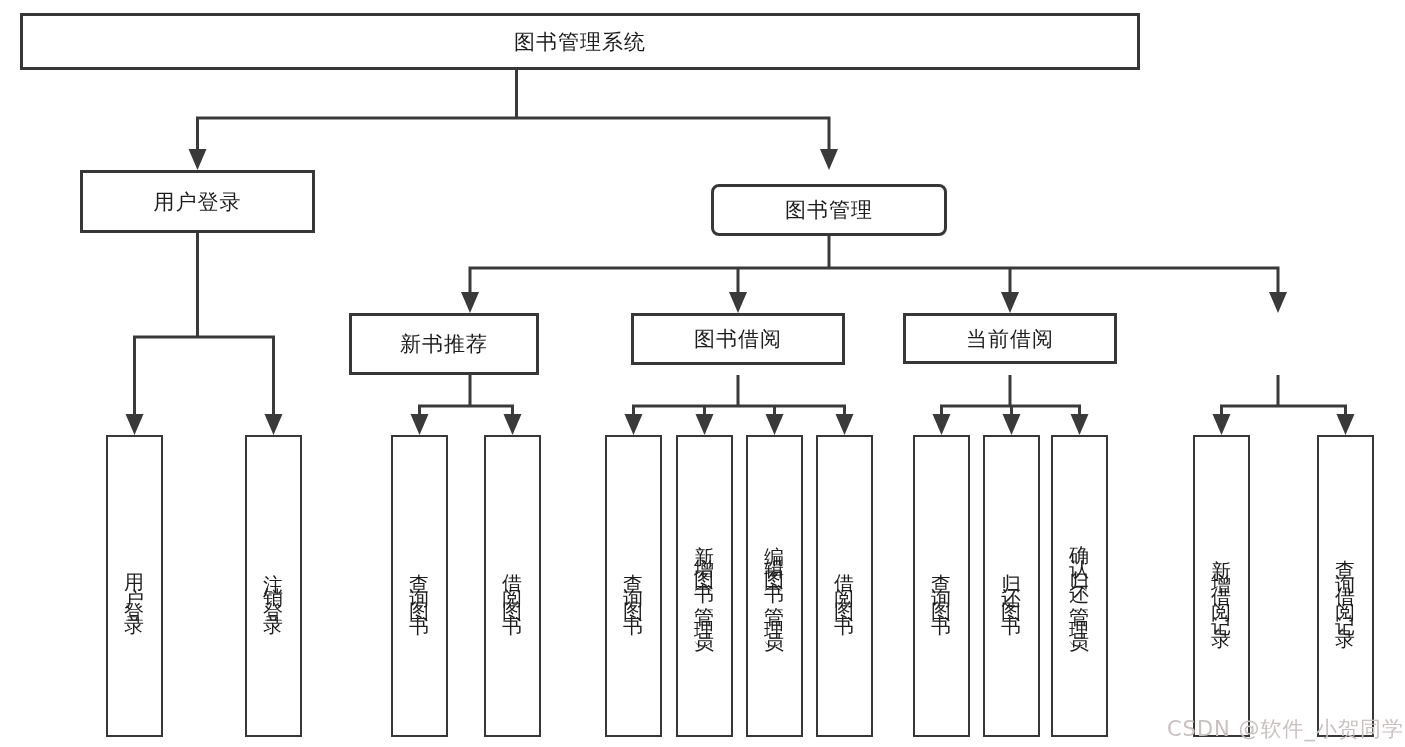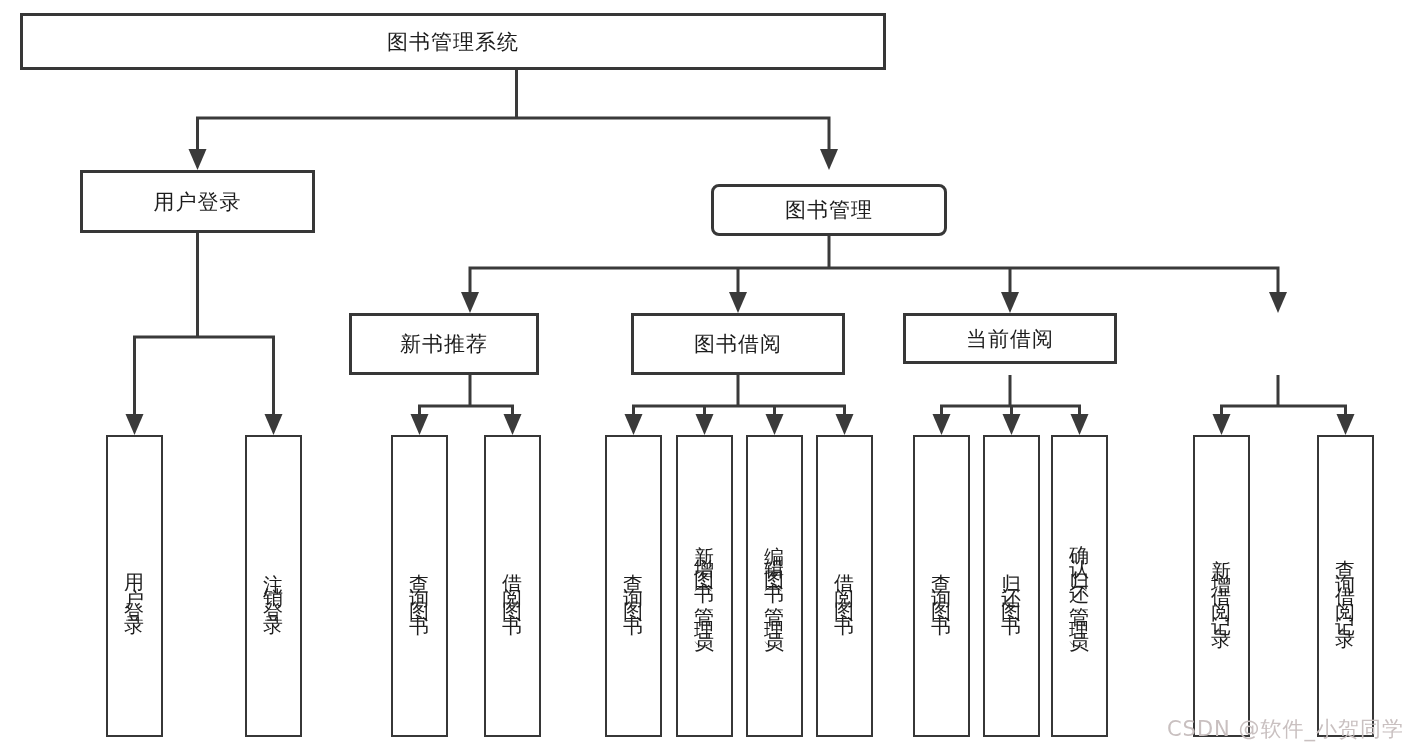--- a/index.html
+++ b/index.html
@@ -93,35 +93,35 @@
     </g>
 
     <g>
       <path class="ln" d="M1278 375 V407"></path>
       <path class="ln" d="M1221.5 418 V406 H1345.5 V418"></path>
       <use href="#arrhead" x="1221.5" y="435"></use>
       <use href="#arrhead" x="1345.5" y="435"></use>
     </g>
   </svg>
 
-  <div class="node" style="left:20px; top:13px; width:866px; height:57px;">
+  <div class="node" style="left:20px; top:13px; width:1120px; height:57px;">
     <span>图书管理系统</span>
   </div>
 
   <div class="node" style="left:80px; top:170px; width:235px; height:63px;">
     <span>用户登录</span>
   </div>
   <div class="node" style="left:711px; top:184px; width:236px; height:52px;border-radius:8px;">
     <span>图书管理</span>
   </div>
 
   <div class="node" style="left:349px; top:313px; width:190px; height:62px;align-items:center;">
     <span>新书推荐</span>
   </div>
-  <div class="node" style="left:631px; top:313px; width:214px; height:62px;">
+  <div class="node" style="left:631px; top:313px; width:214px; height:52px;">
     <span>图书借阅</span>
   </div>
   <div class="node" style="left:903px; top:313px; width:214px; height:51px;">
     <span>当前借阅</span>
   </div>
 
   <div class="leaf" style="left:106px;">
     <span class="v-text" style="letter-spacing: 14px;">用户登录</span>
   </div>
   <div class="leaf" style="left:245px;">

